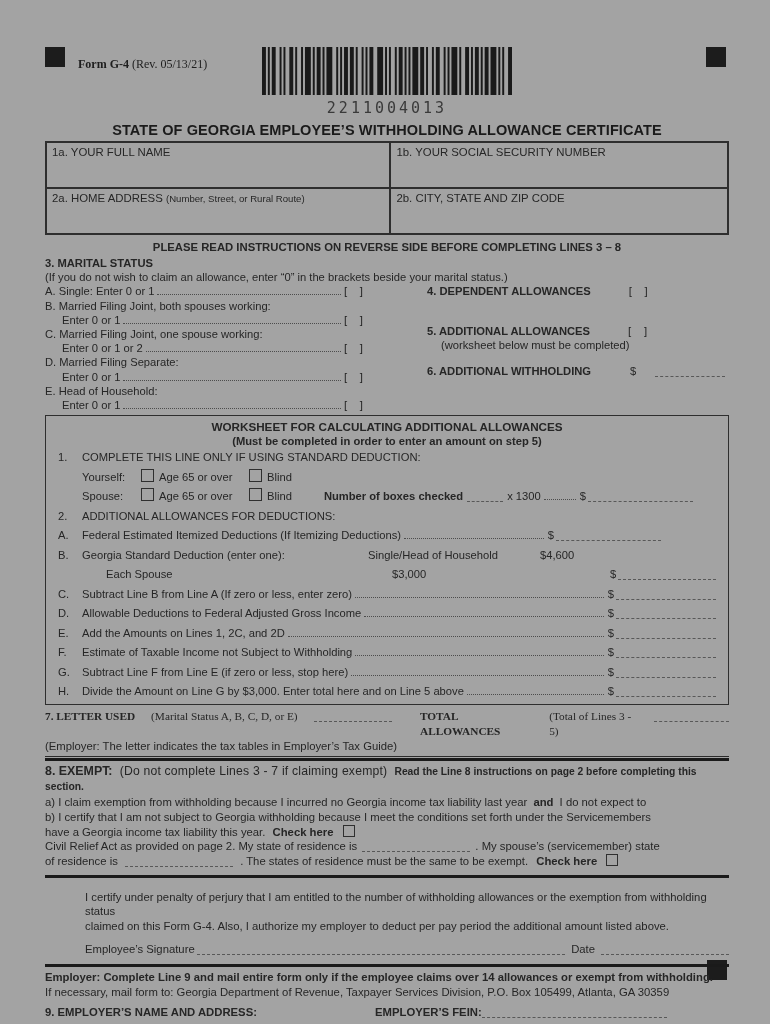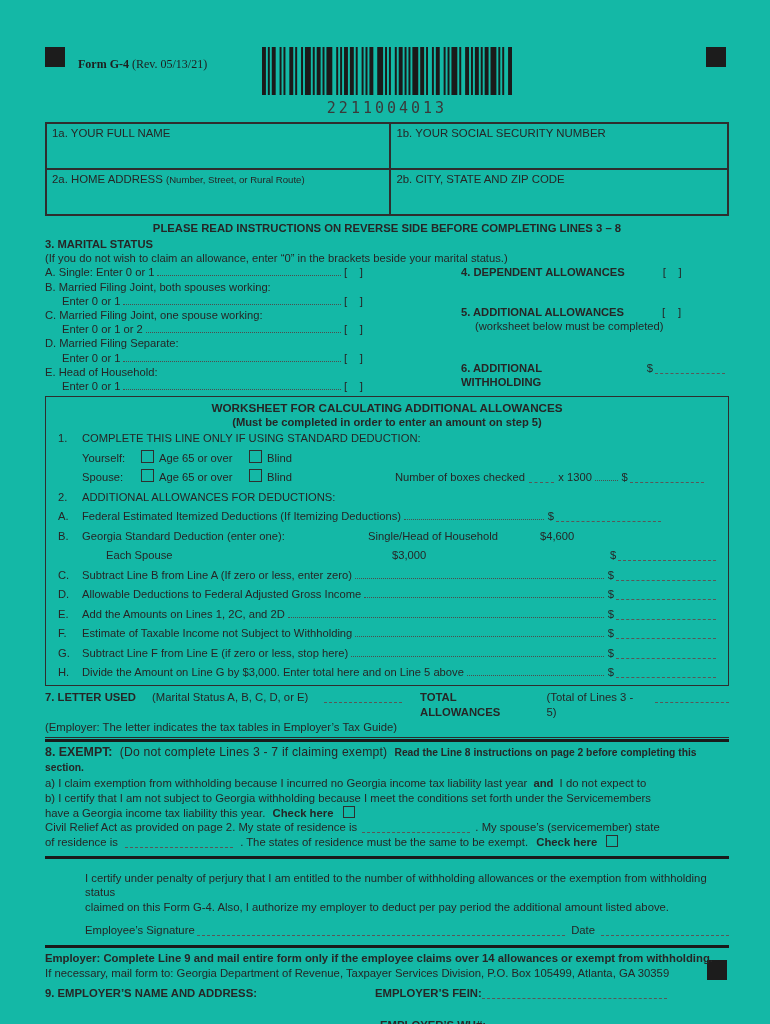--- a/index.html
+++ b/index.html
@@ -1,75 +1,75 @@
 <!DOCTYPE html>
 <html><head>
 <meta charset="utf-8">
 <style>
   html,body{margin:0;padding:0;background:#ffffff;}
-  .page{position:relative;width:770px;height:1024px;background:#14b8a6;color:#262626;
+  .page{position:relative;width:770px;height:1024px;background:#a3a3a3;color:#262626;
         font-family:"Liberation Sans",sans-serif;overflow:hidden;}
   .corner{position:absolute;width:20px;height:20px;background:#1c1c1c;}
   .tl{left:45px;top:47px;}
   .tr{left:706px;top:47px;}
   .br{left:707px;top:960px;}
   .form-id{position:absolute;left:78px;top:57px;font-family:"Liberation Serif",serif;font-size:12px;color:#1e1e1e;}
   .form-id .b{font-weight:bold;}
   .barcode-block{position:absolute;left:262px;top:47px;width:250px;text-align:center;}
   .barcode-num{font-family:"DejaVu Sans Mono",monospace;font-size:15px;letter-spacing:3px;color:#3a3a3a;margin-top:0px;}
   .content{position:absolute;left:45px;top:122px;width:684px;}
   .title{text-align:center;font-weight:bold;font-size:14.5px;color:#1b1b1b;margin-bottom:3px;letter-spacing:.1px;}
   
   .idtable{display:grid;grid-template-columns:50.5% 49.5%;border:1.6px solid #2e2e2e;}
   .cell{height:38px;padding:3px 5px;font-size:11.4px;border:1px solid #2e2e2e;}
   .hint{font-size:9.6px;}
   .banner{text-align:center;font-weight:bold;font-size:11.3px;margin:6px 0 3px;}
   
   .s3{font-size:11.2px;line-height:14.2px;}
   .s3h{font-weight:bold;}
   .sec3cols{display:flex;}
-  .sec3left{width:318px;margin-right:98px;}
+  .sec3left{width:318px;margin-right:64px;}
   .sec3right{flex:1;padding-right:4px;}
   .mrow{display:flex;align-items:baseline;}
   .ind{padding-left:17px;}
   .lead{flex:1;height:0;border-bottom:1.7px dotted #4d4d4d;margin:0 3px;}
   .leadfix{width:32px;height:0;border-bottom:1.7px dotted #4d4d4d;margin:0 3px;}
   .bkt{white-space:pre;font-size:11.4px;}
   .bold{font-weight:bold;}
   .r4{display:flex;align-items:baseline;}
   .r5{display:flex;align-items:baseline;margin-top:25px;}
   .r5note{padding-left:14px;}
-  .r6{display:flex;align-items:baseline;margin-top:28px;}
+  .r6{display:flex;align-items:baseline;margin-top:12px;justify-content:space-between;}
   .bkt.off{margin-left:38px;}
   .dol{margin:0 2px 0 1px;}
   .r6 .dol{margin-left:22px;}
   .blank{display:inline-block;height:0;border-bottom:1.4px dashed #585858;position:relative;top:2px;}
   .w36{width:36px}.w70{width:70px}.w78{width:78px}.w80{width:80px}
   .w100{width:100px}.w105{width:105px}.w108{width:108px}.w128{width:128px}.w185{width:185px}
   
   .wsbox{border:1.6px solid #2e2e2e;margin-top:3px;padding:4px 12px 2px;font-size:11.2px;}
   .wst{text-align:center;font-weight:bold;font-size:11.7px;line-height:14px;}
   .wss{text-align:center;font-weight:bold;font-size:11.2px;line-height:14px;}
   .wsrow{display:flex;align-items:baseline;line-height:19.5px;}
   .wsnum{width:24px;flex:none;}
   .cb{display:inline-block;width:11px;height:11px;border:1.6px solid #2f2f2f;vertical-align:-1.5px;margin:0 5px 0 1px;flex:none;position:relative;top:1px;}
   .ws-ind{padding-left:24px;}
   .lblf{flex:none;}
   .mr55{margin-right:55px;}
   .mr12{margin-right:12px;}
   .ml10{margin-left:10px;}
   .ml46{margin-left:46px;}
   .ml55{margin-left:55px;}
-  .ml70{margin-left:103px;}
+  .ml70{margin-left:32px;font-weight:bold;}
   .colb{width:231px;flex:none;}
   .colm{width:172px;flex:none;}
   .foot{line-height:17px;}
   
   .sec7{font-size:11.3px;line-height:15px;padding:4px 0 2px;border-bottom:1px solid #2b2b2b;}
-  .s7row{display:flex;align-items:baseline;}
+  .s7row{display:flex;align-items:baseline;font-family:Liberation Serif, serif;}
   .grp1{display:flex;align-items:baseline;width:375px;flex:none;}
   .grp2{display:flex;align-items:baseline;flex:1;}
   .gap4{margin:0 16px;}
   .rule3{height:3px;background:#1a1a1a;margin-top:1px;}
   
   .sec8{font-size:11.3px;line-height:14.7px;padding-top:3px;}
   .h8b{font-weight:bold;font-size:12.4px;}
   .h8p{font-size:12.2px;letter-spacing:.2px;margin-left:4px;}
   .h8n{font-weight:bold;font-size:10.3px;margin-left:4px;}
   .cb2{display:inline-block;width:10px;height:10px;border:1.6px solid #2f2f2f;vertical-align:-1px;margin-left:6px;}
@@ -142,20 +142,21 @@
         <rect x="228.52" y="0" width="5.86" height="48" fill="#1a1a1a"></rect>
         <rect x="236.33" y="0" width="1.95" height="48" fill="#1a1a1a"></rect>
         <rect x="240.23" y="0" width="1.95" height="48" fill="#1a1a1a"></rect>
         <rect x="246.09" y="0" width="3.91" height="48" fill="#1a1a1a"></rect>
       </svg>
     <div class="barcode-num">2211004013</div>
   </div>
 
   <div class="content">
 
+    <div class="title">STATE OF GEORGIA EMPLOYEE’S WITHHOLDING ALLOWANCE CERTIFICATE</div>
 
     <div class="idtable">
       <div class="cell"><span>1a. YOUR FULL NAME</span></div>
       <div class="cell"><span>1b. YOUR SOCIAL SECURITY NUMBER</span></div>
       <div class="cell"><span>2a. HOME ADDRESS</span> <span class="hint">(Number, Street, or Rural Route)</span></div>
       <div class="cell"><span>2b. CITY, STATE AND ZIP CODE</span></div>
     </div>
 
     <div class="banner">PLEASE READ INSTRUCTIONS ON REVERSE SIDE BEFORE COMPLETING LINES 3 – 8</div>
 

